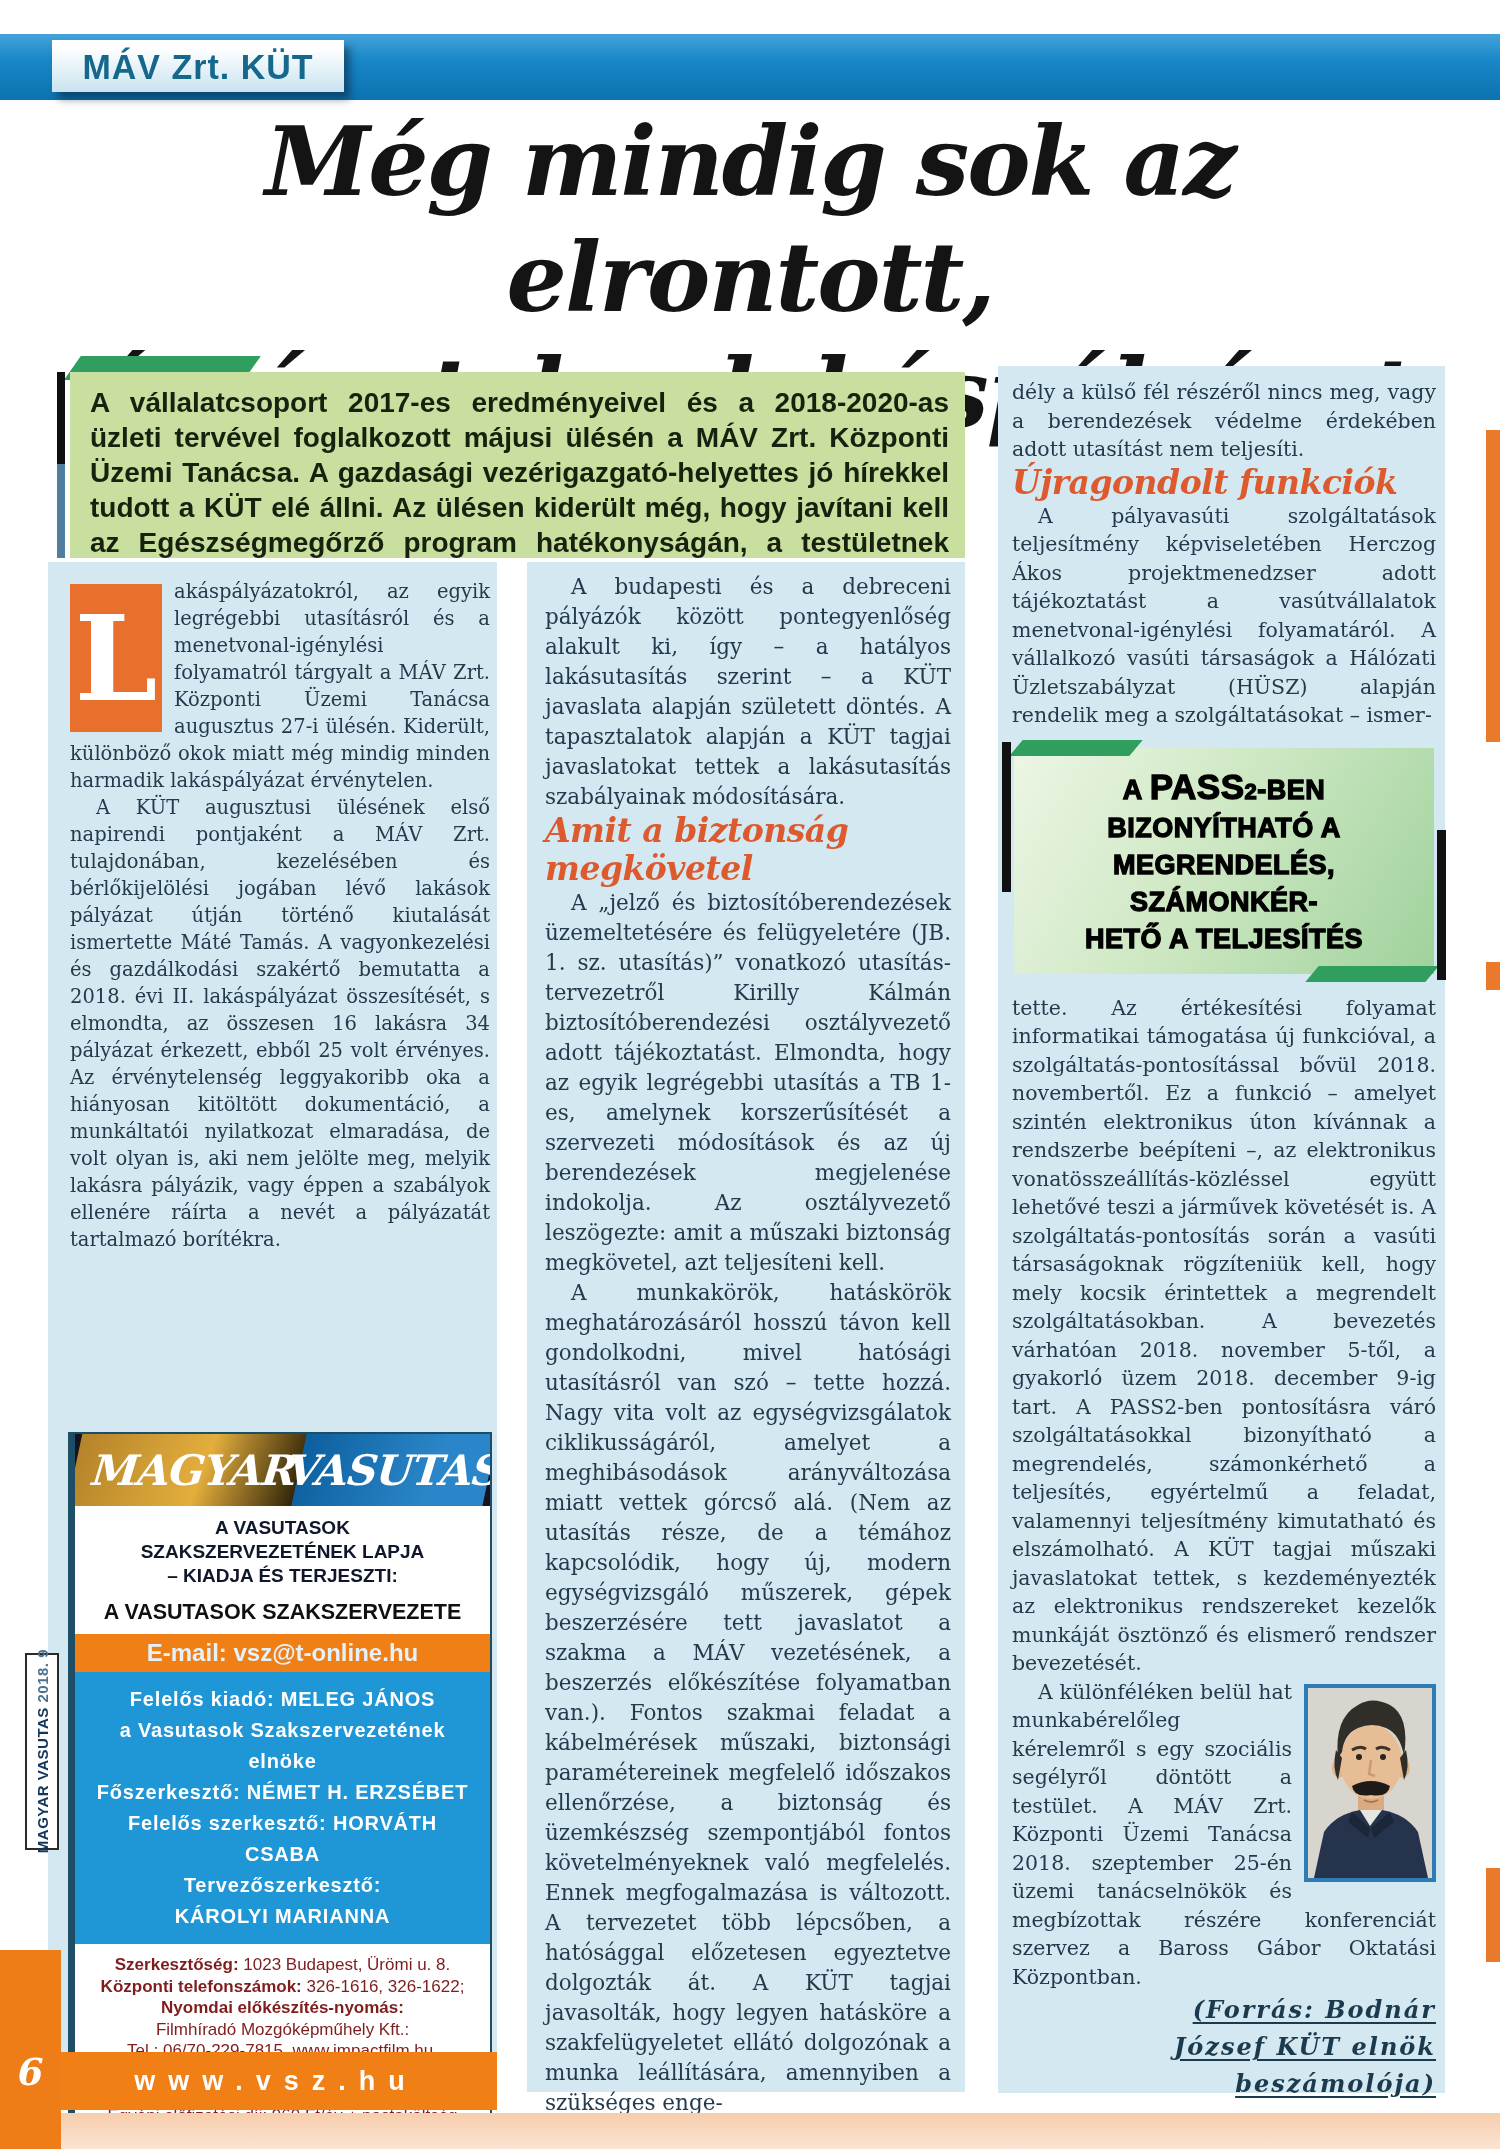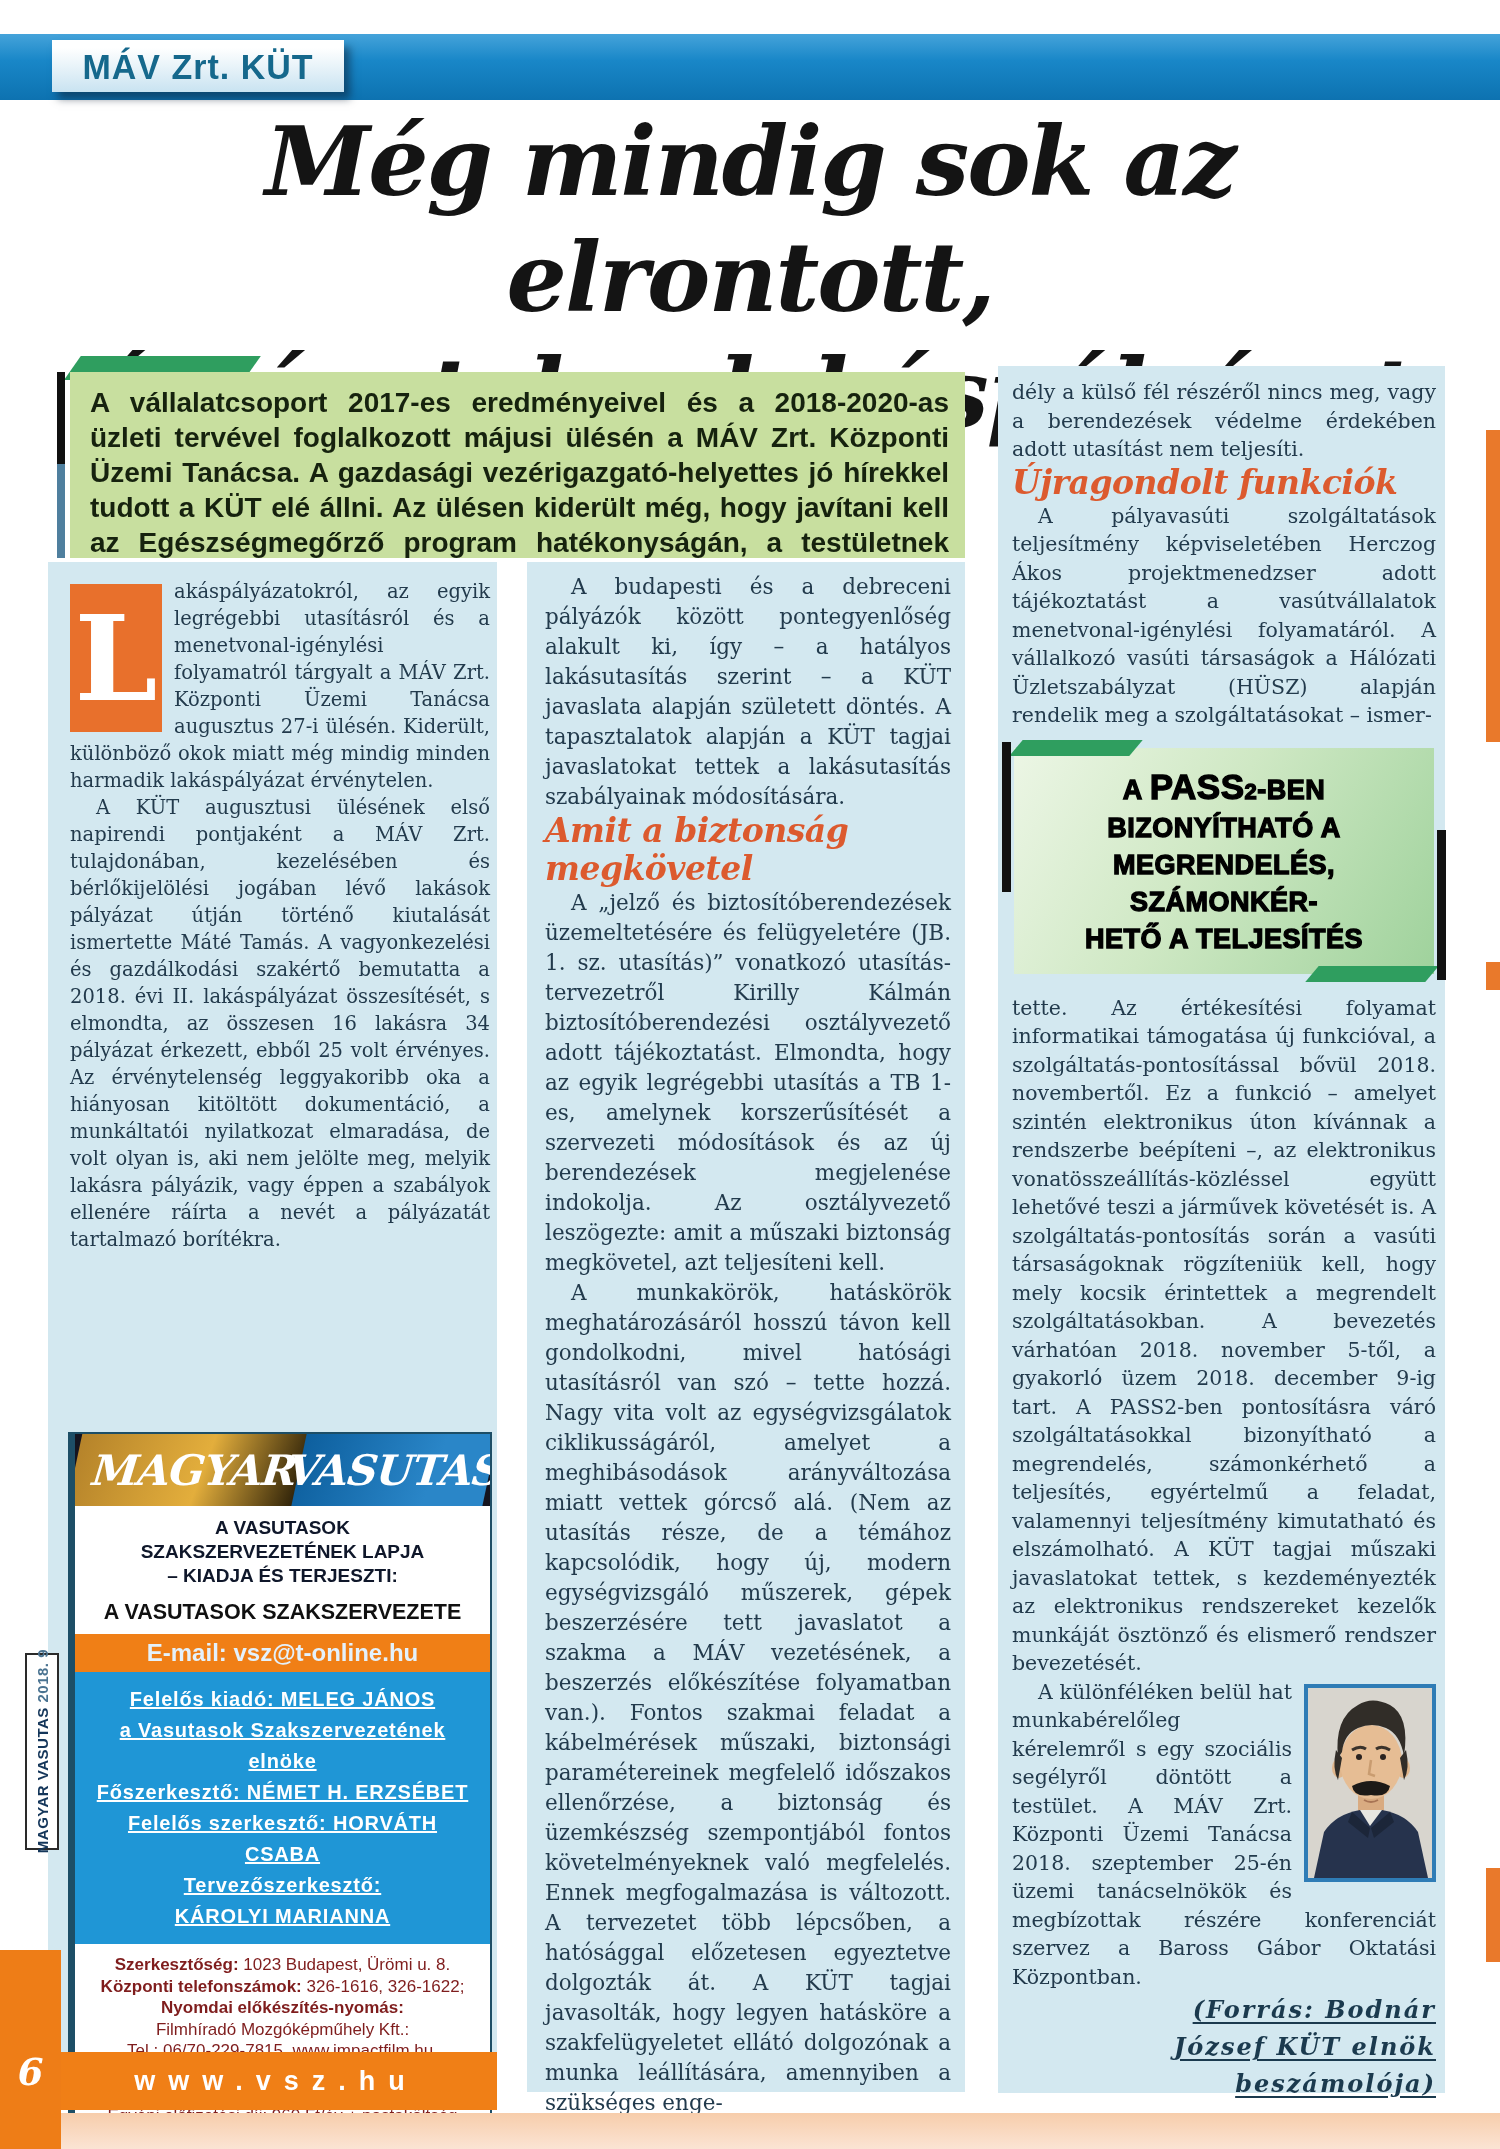--- a/index.html
+++ b/index.html
@@ -76,21 +76,21 @@
   .logo .blue{right:0;width:46%;background:linear-gradient(100deg,#0d5f9e 0%,#2a86c8 70%);
               transform:skewX(-12deg);}
   .logo span{font-family:"DejaVu Serif",serif;font-style:italic;font-weight:bold;font-size:42px;
              color:#fff;transform:skewX(6deg);letter-spacing:-1px;}
   .tagline{padding:10px 4px 8px;}
   .tagline .tgl{color:#0f172a;font-weight:bold;font-size:19px;line-height:24px;}
   .tagline .pub{color:#101010;font-weight:bold;font-size:21.5px;line-height:28px;margin-top:10px;}
   .emailbar{height:38px;background:#f07f16;display:flex;align-items:center;justify-content:center;
             color:#e4f1fb;font-weight:bold;font-size:24px;}
   .staff{background:#1f96d6;color:#ffffff;font-weight:bold;font-size:20px;line-height:31px;
-         padding:12px 16px;letter-spacing:0.8px;text-decoration:underline;}
+         padding:12px 16px;letter-spacing:0.8px;}
   .contact{padding:10px 2px 12px;color:#7f1d1d;font-size:17px;line-height:21.5px;}
   .contact .b{font-weight:bold;}
   .wwwbar{position:absolute;left:55px;top:2052px;width:442px;height:58px;background:#f07f16;
           display:flex;align-items:center;justify-content:center;color:#fff;
           font-family:"Liberation Sans",sans-serif;font-weight:bold;font-size:27px;letter-spacing:13px;}
   
   .footband{position:absolute;left:0;top:2113px;width:1500px;height:36px;
             background:linear-gradient(180deg,#f7cdab,#fbe4d4);}
   .cornerblock{position:absolute;left:0;top:1950px;width:61px;height:199px;background:#ee7d17;
                box-sizing:border-box;padding-top:100px;text-align:center;color:#fff;

